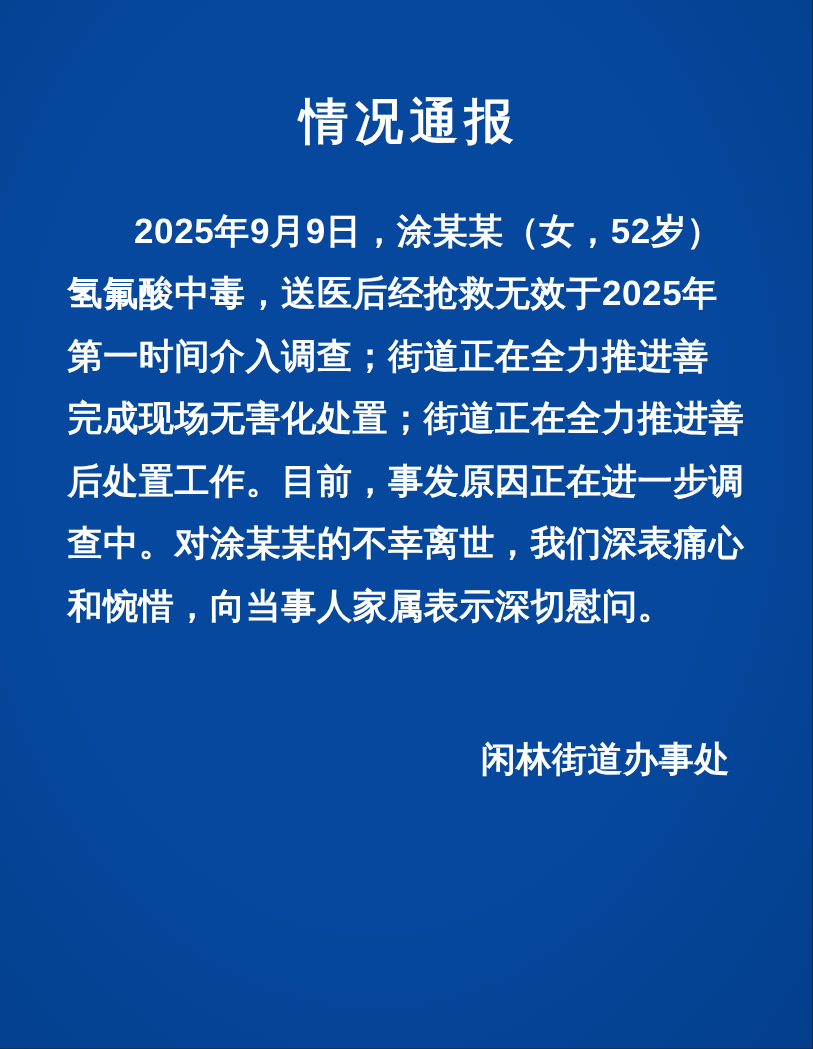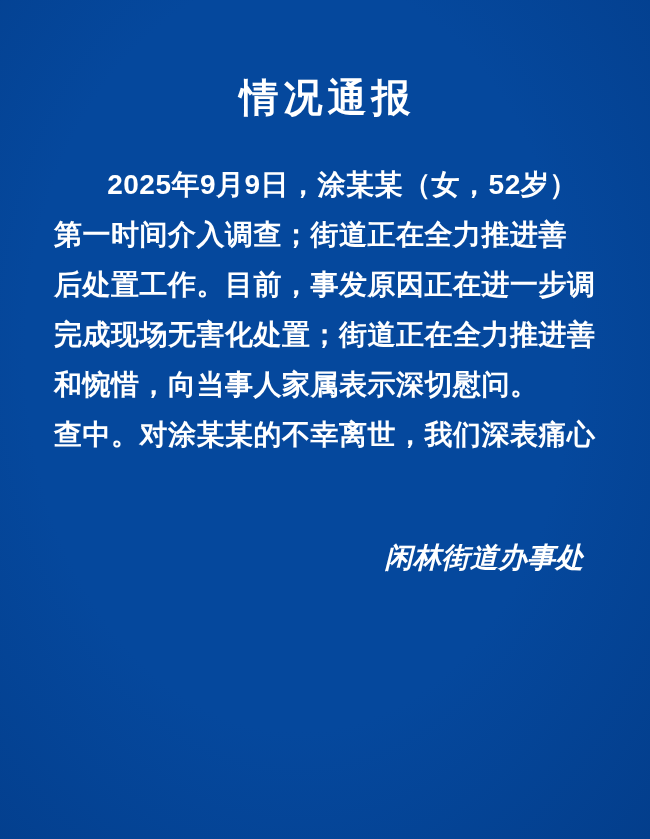--- a/index.html
+++ b/index.html
@@ -41,39 +41,39 @@
   .body-line:first-child {
     text-indent: 1.9em;
   }
   .notice-signature {
     margin-top: 80px;
     padding-right: 66px;
     text-align: right;
     font-size: 28px;
     font-weight: 600;
     letter-spacing: 0.5px;
-    font-style: italic;
   }
   .signature-line {
     line-height: 36px;
   }
 </style>
 </head>
 <body>
 
 <div class="page">
 
   <h1 class="notice-title">情况通报</h1>
 
   <div class="notice-body">
       <div class="body-line">2025年9月9日，涂某某（女，52岁）</div>
+      <div class="body-line">氢氟酸中毒，送医后经抢救无效于2025年</div>
       <div class="body-line">第一时间介入调查；街道正在全力推进善</div>
+      <div class="body-line">完成现场无害化处置；街道正在全力推进善</div>
       <div class="body-line">后处置工作。目前，事发原因正在进一步调</div>
-      <div class="body-line">完成现场无害化处置；街道正在全力推进善</div>
+      <div class="body-line">查中。对涂某某的不幸离世，我们深表痛心</div>
       <div class="body-line">和惋惜，向当事人家属表示深切慰问。</div>
-      <div class="body-line">查中。对涂某某的不幸离世，我们深表痛心</div>
     </div>
 
   <div class="notice-signature">
     <div class="signature-line">闲林街道办事处</div>
   </div>
 
 </div>
 
 </body></html>

